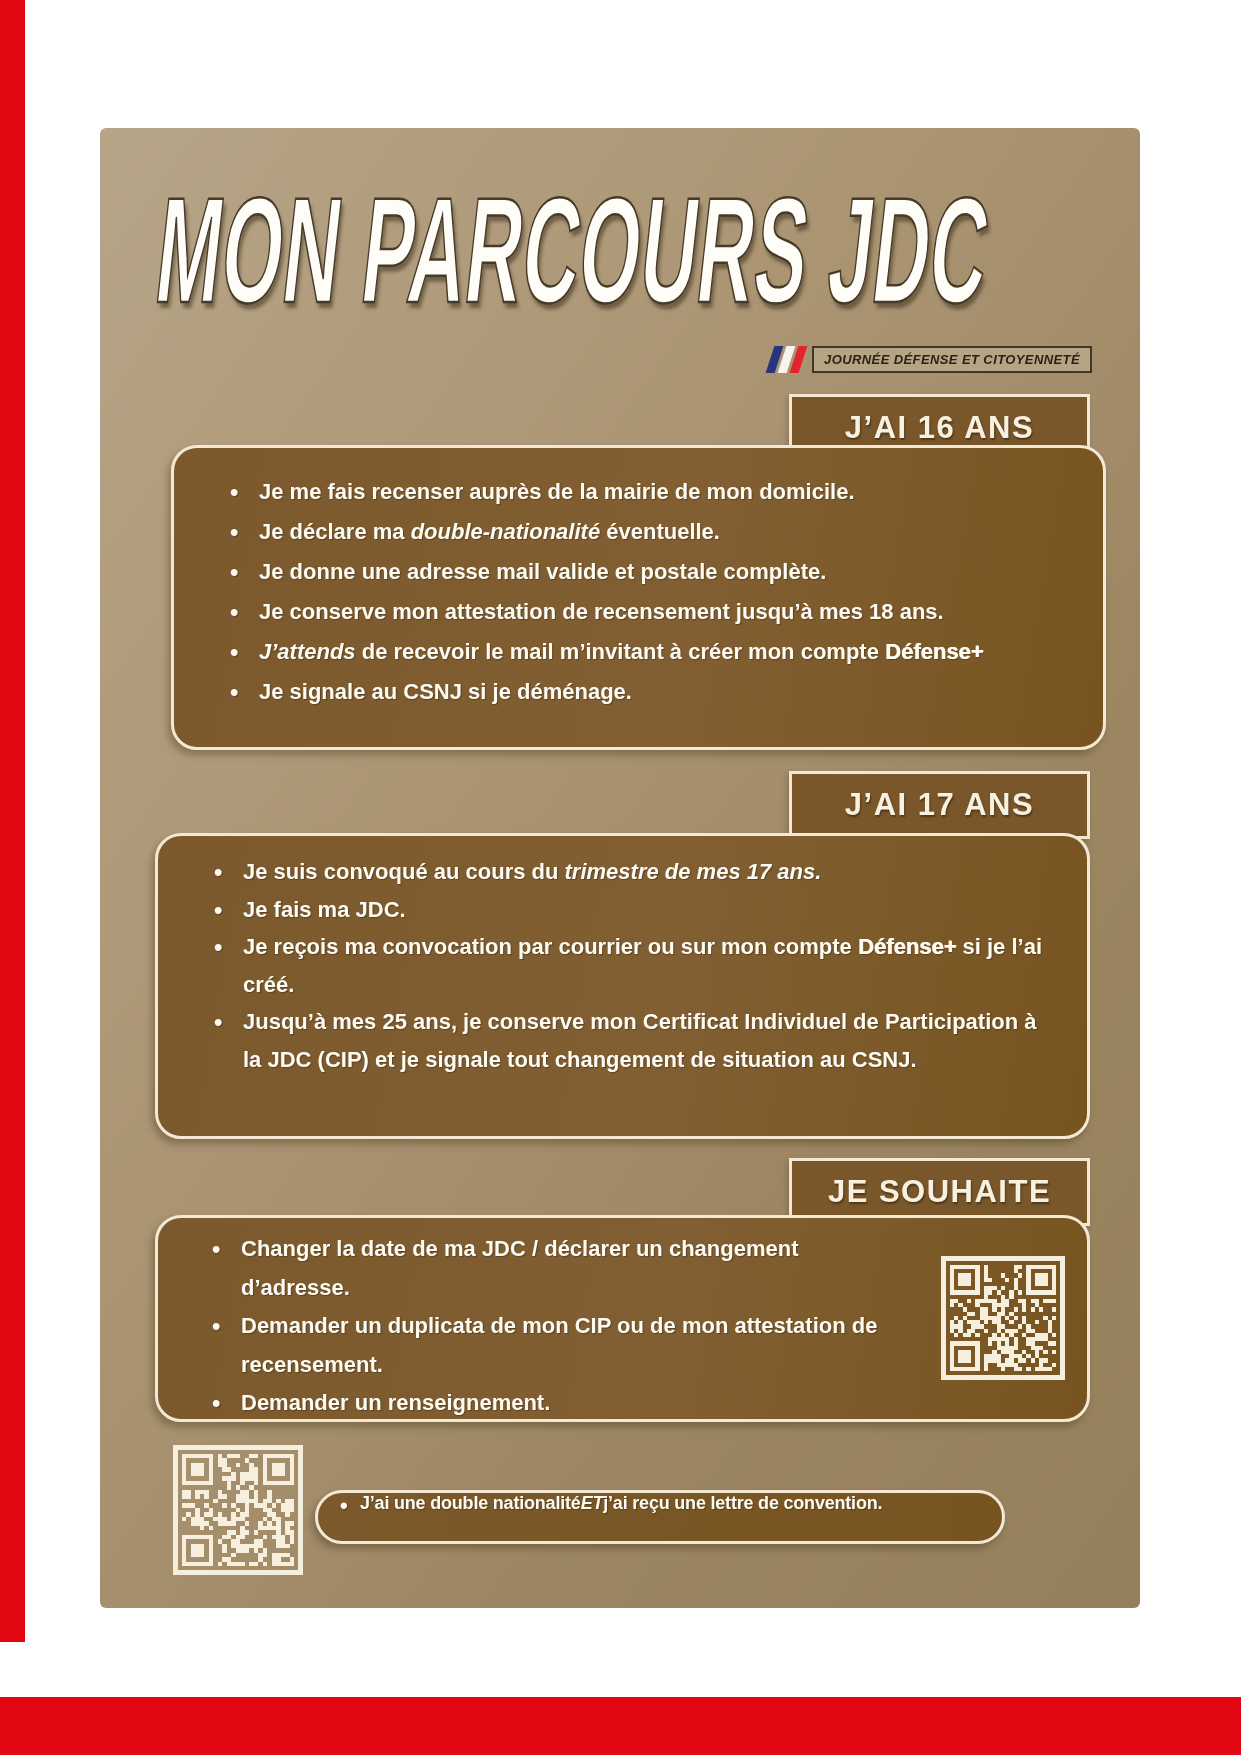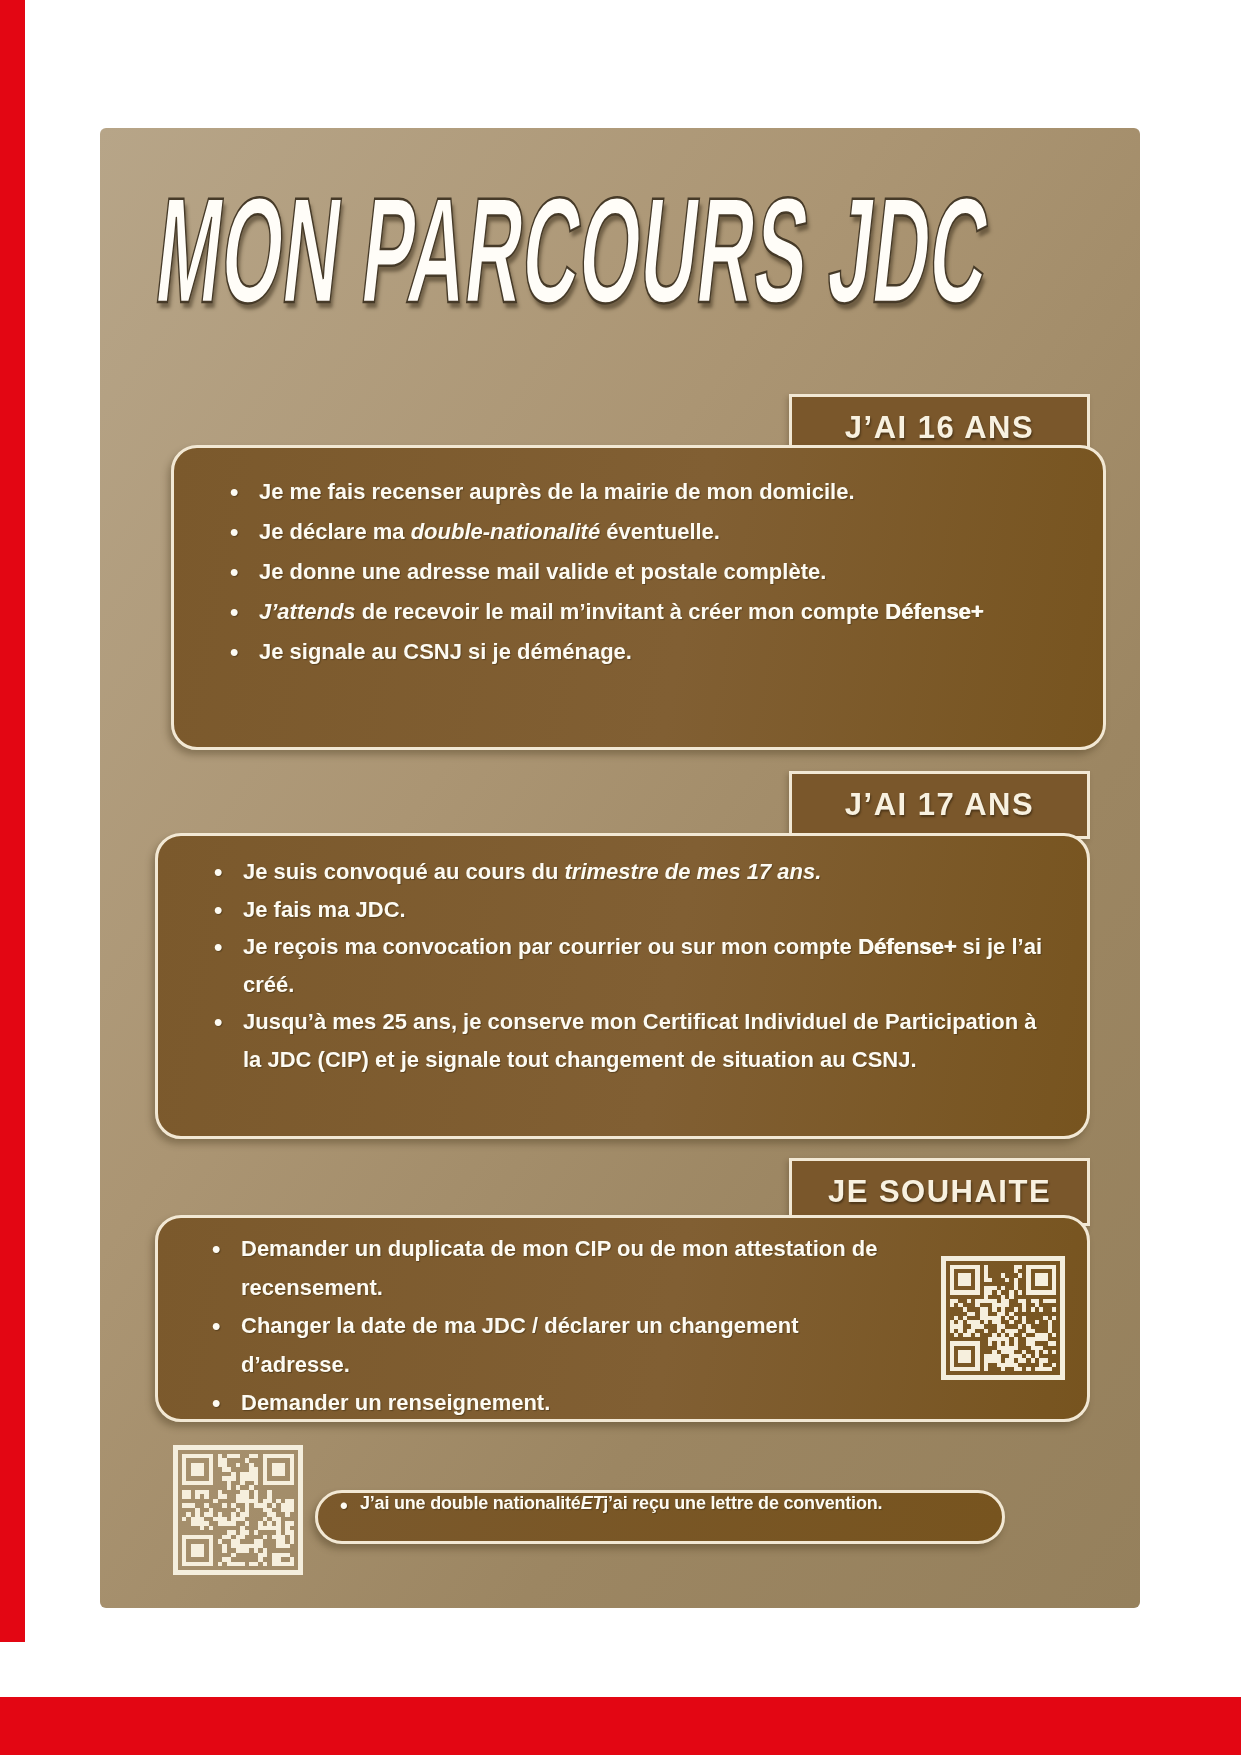--- a/index.html
+++ b/index.html
@@ -99,47 +99,56 @@
 
 <div class="red-left"></div>
 <div class="red-bottom"></div>
 
 <div class="card">
 
   <div class="title">
     <span>MON PARCOURS JDC</span>
   </div>
 
+  <div class="badge-row">
+    <span class="flag">
+      <i class="b"></i>
+        <i class="w"></i>
+        <i class="r"></i>
+    </span>
+    <span class="badge-box">JOURNÉE DÉFENSE ET CITOYENNETÉ</span>
+  </div>
 
   <div class="sec-header h16">J’AI 16 ANS</div>
   <div class="bbox box1">
     <ul>
         <li><span class="seg-b">Je me fais recenser auprès de la mairie de mon domicile.</span></li>
         <li><span class="seg-b">Je déclare ma </span><span class="seg-bi">double-nationalité</span><span class="seg-b"> éventuelle.</span></li>
         <li><span class="seg-b">Je donne une adresse mail valide et postale complète.</span></li>
+        <li><span class="seg-b">Je conserve mon attestation de recensement jusqu’à mes 18 ans.</span></li>
         <li><span class="seg-bi">J’attends</span><span class="seg-b"> de recevoir le mail m’invitant à créer mon compte </span><span class="seg-bh">Défense+</span></li>
         <li><span class="seg-b">Je signale au CSNJ si je déménage.</span></li>
       </ul>
   </div>
 
   <div class="sec-header h17">J’AI 17 ANS</div>
   <div class="bbox box2">
     <ul>
         <li><span class="seg-b">Je suis convoqué au cours du </span><span class="seg-bi">trimestre de mes 17 ans.</span></li>
         <li><span class="seg-b">Je fais ma JDC.</span></li>
         <li><span class="seg-b">Je reçois ma convocation par courrier ou sur mon compte </span><span class="seg-bh">Défense+</span><span class="seg-b"> si je l’ai créé.</span></li>
         <li><span class="seg-b">Jusqu’à mes 25 ans, je conserve mon Certificat Individuel de Participation à la JDC (CIP) et je signale tout changement de situation au CSNJ.</span></li>
       </ul>
   </div>
 
   <div class="sec-header hsouhaite">JE SOUHAITE</div>
   <div class="bbox box3">
     <ul>
+        <li><span class="seg-b">Changer la date de ma JDC / déclarer un changement d’adresse.</span></li>
         <li><span class="seg-b">Demander un duplicata de mon CIP ou de mon attestation de recensement.</span></li>
-        <li><span class="seg-b">Changer la date de ma JDC / déclarer un changement d’adresse.</span></li>
         <li><span class="seg-b">Demander un renseignement.</span></li>
       </ul>
     <div class="qr qr-right">
         <svg viewBox="0 0 25 25" width="100%" height="100%" shape-rendering="crispEdges">
           <rect x="8" y="0" width="1" height="1" fill="#f6efdd"></rect>
           <rect x="15" y="0" width="1" height="1" fill="#f6efdd"></rect>
           <rect x="16" y="0" width="1" height="1" fill="#f6efdd"></rect>
           <rect x="8" y="1" width="1" height="1" fill="#f6efdd"></rect>
           <rect x="15" y="1" width="1" height="1" fill="#f6efdd"></rect>
           <rect x="8" y="2" width="1" height="1" fill="#f6efdd"></rect>

